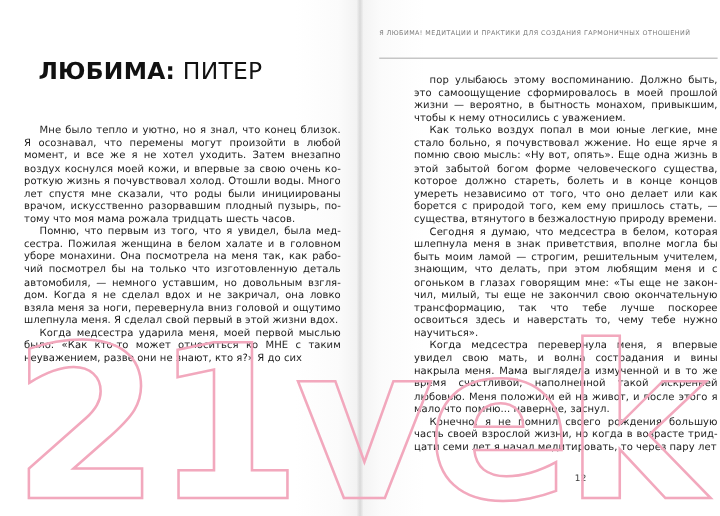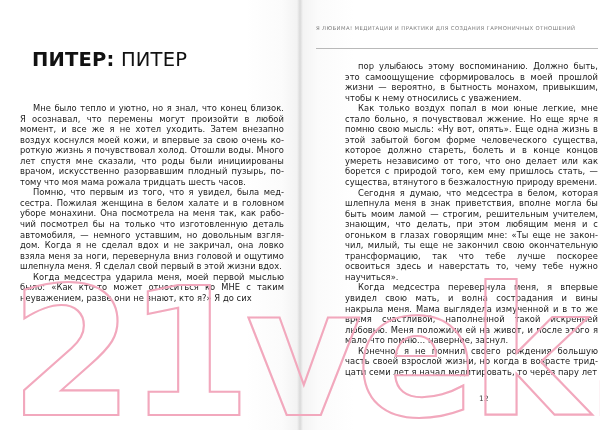--- a/index.html
+++ b/index.html
@@ -171,21 +171,21 @@
 </head>
 <body>
 
 <div id="page-root">
 
   <div class="spread">
 
     <div class="page left">
 
       <h1 class="chapter-title">
-        <span class="lead">ПИТЕР:</span>
+        <span class="lead">ЛЮБИМА:</span>
         <span class="rest">ПИТЕР</span>
       </h1>
 
       <div class="body-col">
         <p>Мне было тепло и уютно, но я знал, что конец бли­зок. Я осознавал, что перемены могут произойти в лю­бой момент, и все же я не хотел уходить. Затем внезапно воздух коснулся моей кожи, и впервые за свою очень ко­роткую жизнь я почувствовал холод. Отошли воды. Мно­го лет спустя мне сказали, что роды были инициированы врачом, искусственно разорвавшим плодный пузырь, по­тому что моя мама рожала тридцать шесть часов.</p>
         <p>Помню, что первым из того, что я увидел, была мед­сестра. Пожилая женщина в белом халате и в головном уборе монахини. Она посмотрела на меня так, как рабо­чий посмотрел бы на только что изготовленную деталь автомобиля, — немного уставшим, но довольным взгля­дом. Когда я не сделал вдох и не закричал, она ловко взяла меня за ноги, перевернула вниз головой и ощу­тимо шлепнула меня. Я сделал свой первый в этой жиз­ни вдох.</p>
         <p>Когда медсестра ударила меня, моей первой мыс­лью было: «Как кто-то может относиться ко МНЕ с та­ким неуважением, разве они не знают, кто я?» Я до сих</p>
       </div>
 
     </div>

